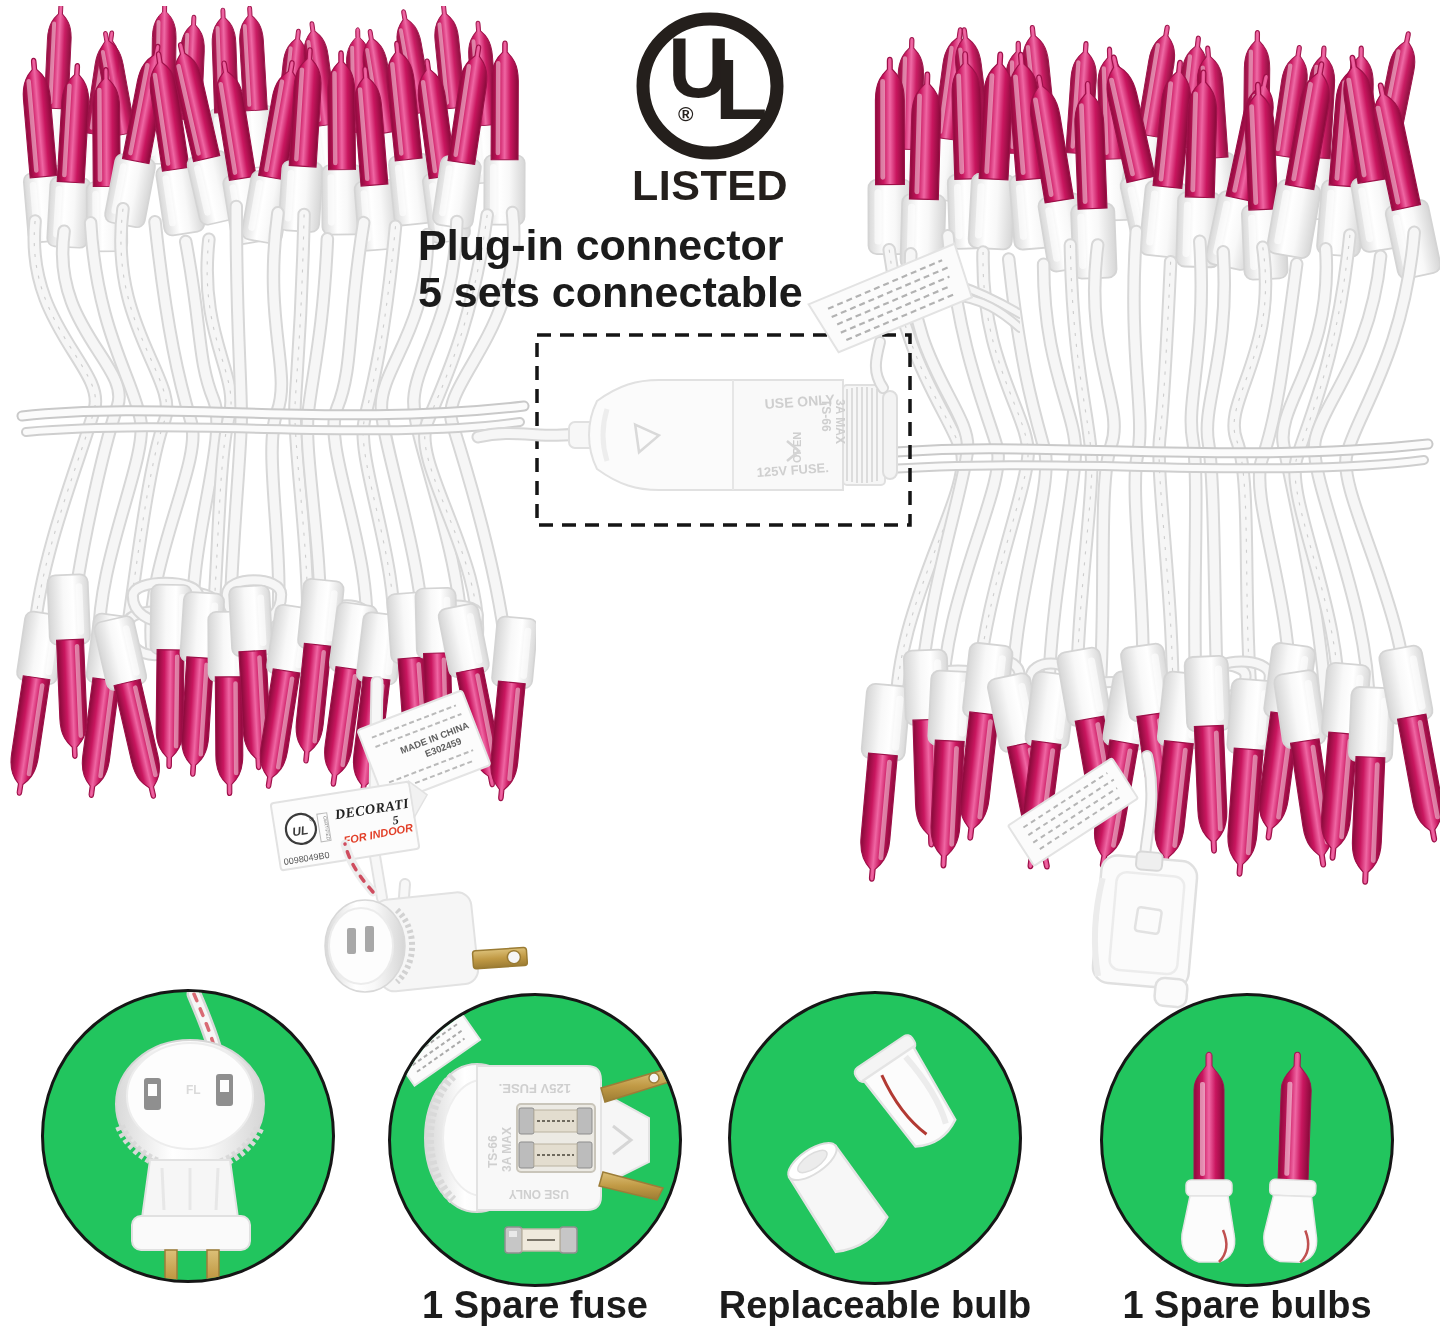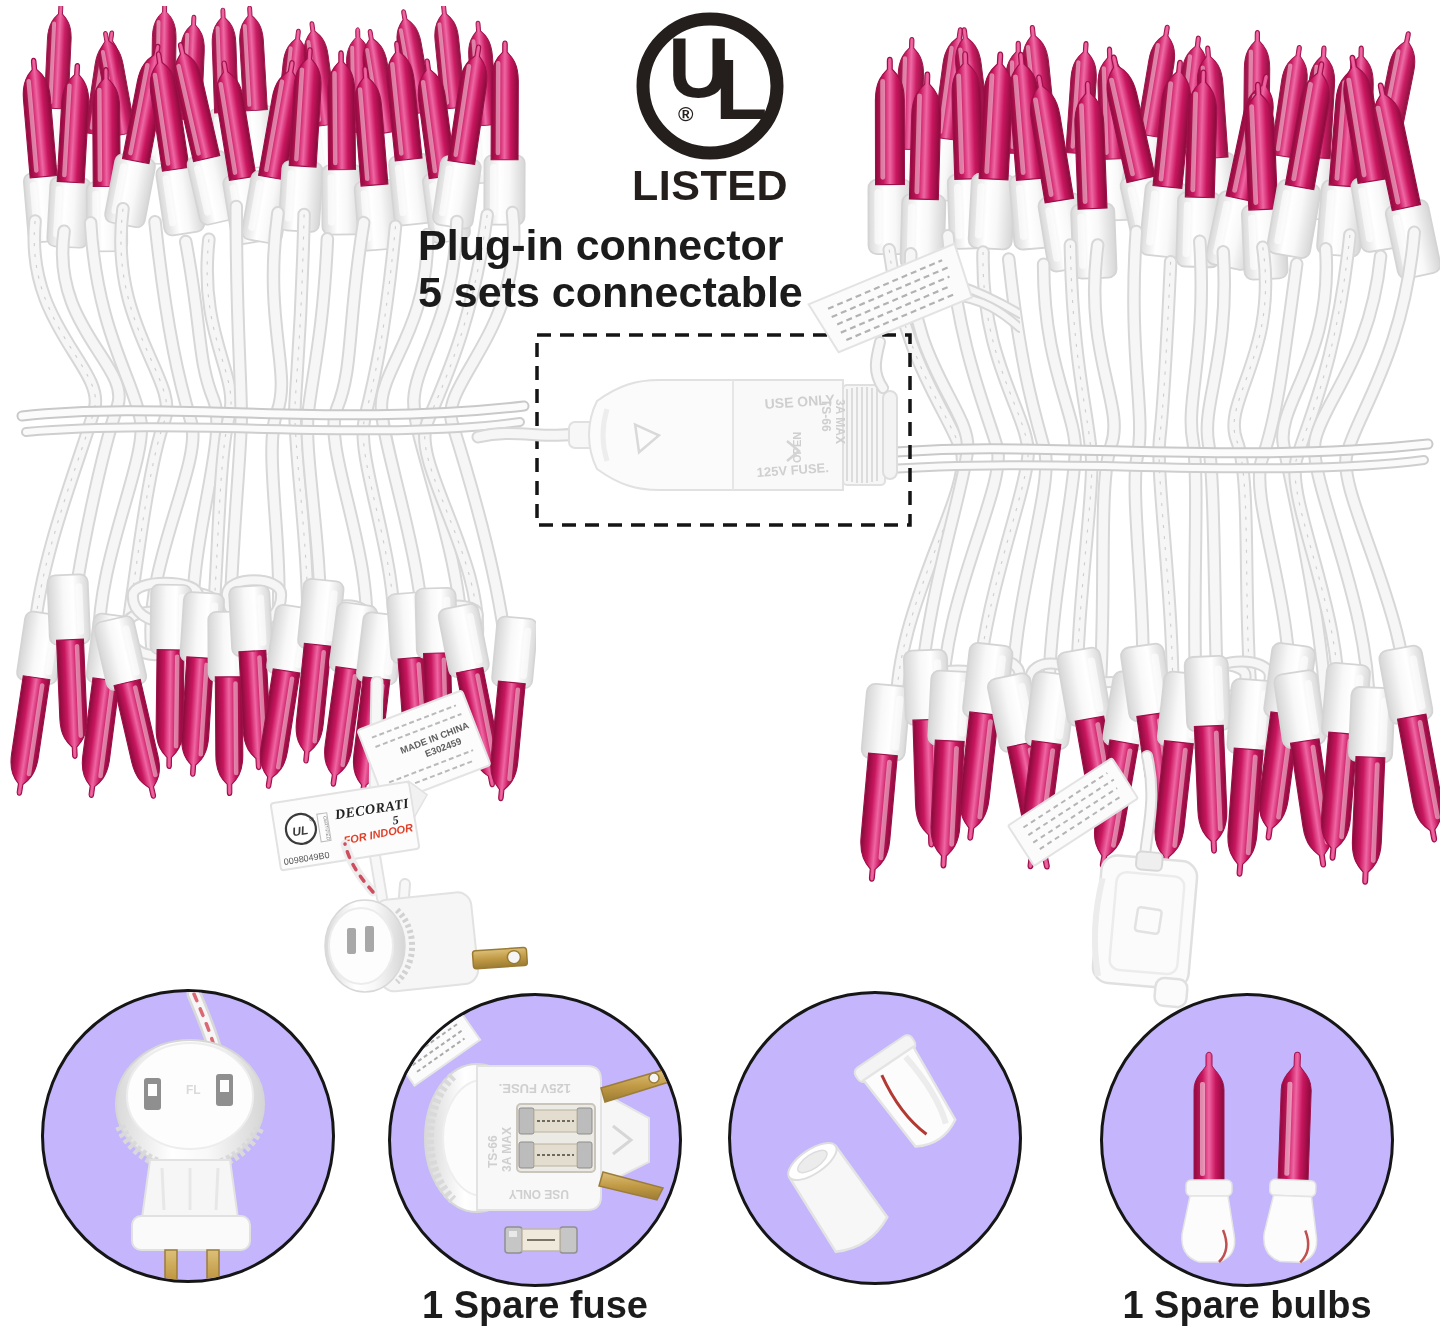--- a/index.html
+++ b/index.html
@@ -7,21 +7,21 @@
          font-family:"Liberation Sans", sans-serif;}
   .abs{position:absolute;}
   svg{display:block;}
   
   #ul-badge{left:618px;top:2px;width:190px;height:208px;}
   
   #callout{left:418px;top:222px;width:600px;text-align:left;color:#1b1b1b;
            font-size:43px;font-weight:600;line-height:1.1;letter-spacing:0;}
   
   .feature-circle{width:294px;height:294px;border:3px solid #161616;border-radius:50%;
-                  overflow:hidden;background:#c4b5fd;box-sizing:border-box;}
+                  overflow:hidden;background:#22c55e;box-sizing:border-box;}
   .feature-label{top:1284px;width:340px;text-align:center;color:#1c1c1c;
                  font-size:38px;font-weight:600;}
   .emboss{fill:#cfcfcf;font-weight:700;font-family:"Liberation Sans",sans-serif;}
   .tinytag{fill:#5f5f5f;font-weight:700;font-family:"Liberation Sans",sans-serif;}
 </style>
 </head>
 <body>
 
 <div id="stage">
 
@@ -685,20 +685,21 @@
         <path d="M-12,-38 C-17,-8 -15,16 -8,36" fill="none" stroke="#b23a33" stroke-width="3"></path>
         <path d="M18,-40 C22,-8 20,20 14,38" fill="none" stroke="#ececec" stroke-width="6"></path>
       </g>
       <g transform="translate(106,204) rotate(-34)">
         <path d="M-28,-44 L28,-44 L31,44 Q0,60 -31,44 Z" fill="#f7f7f7" stroke="#e3e3e3" stroke-width="2.5"></path>
         <ellipse cx="0" cy="-44" rx="28" ry="12" fill="#ffffff" stroke="#dedede" stroke-width="2"></ellipse>
         <ellipse cx="0" cy="-44" rx="17" ry="7" fill="#ececec" stroke="#dddddd" stroke-width="1.5"></ellipse>
       </g>
     </svg>
   </div>
+  <div class="abs feature-label" style="left:705px">Replaceable bulb</div>
 
   <div class="abs feature-circle" style="left:1100px;top:993px">
     <svg width="294" height="294" viewBox="0 0 294 294">
       <use href="#spareBulbShape" xlink:href="#spareBulbShape" transform="translate(106,186)"></use>
       <use href="#spareBulbShape" xlink:href="#spareBulbShape" transform="translate(190,186) rotate(2)"></use>
     </svg>
   </div>
   <div class="abs feature-label" style="left:1077px">1 Spare bulbs</div>
 
 </div>

